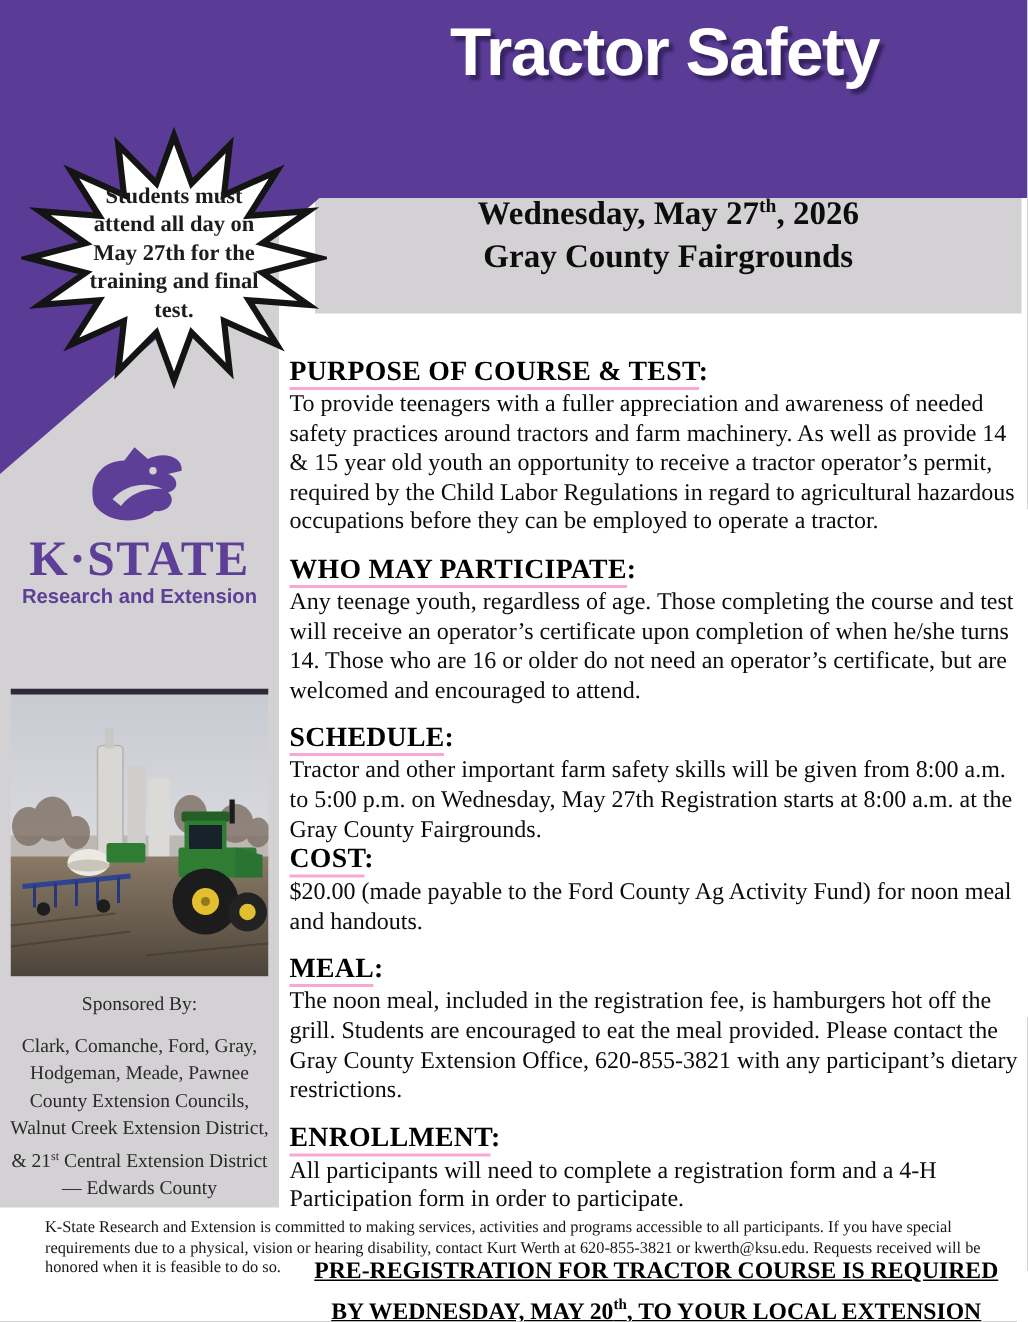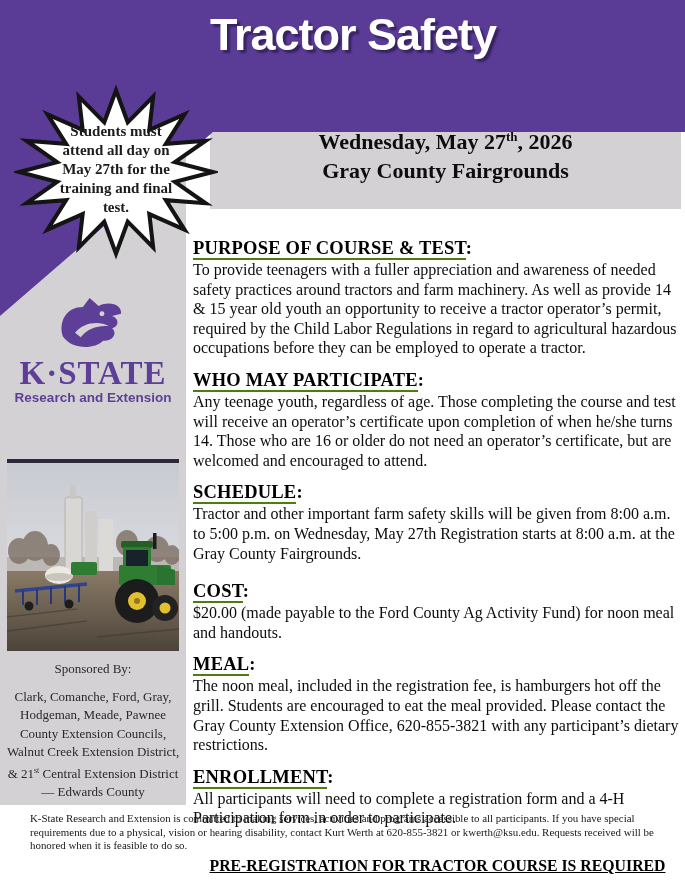--- a/index.html
+++ b/index.html
@@ -14,21 +14,21 @@
   .left-col{position:absolute;left:0;top:132px;width:186px;height:673px;background:var(--panel);z-index:1;}
 
   
   .date-band{position:absolute;left:210px;top:116px;width:471px;height:93px;background:var(--panel);
     z-index:1;text-align:center;font-weight:bold;font-size:22px;line-height:29px;padding-top:6px;color:#0d0d0d;}
   .date-band sup{font-size:13px;}
 
   
   .banner{position:absolute;left:0;top:0;width:685px;height:316px;z-index:2;background:var(--purple);
     clip-path:polygon(0 0,100% 0,100% 132px,213px 132px,0 316px);}
-  .title{position:absolute;left:210px;top:8px;width:466px;text-align:left;
+  .title{position:absolute;left:210px;top:8px;width:466px;text-align:center;
     font-family:"Liberation Sans",sans-serif;font-weight:bold;font-size:45px;line-height:53px;
     color:#fff;text-shadow:3px 3px 2px rgba(25,15,55,.55);letter-spacing:-1px;}
 
   
   .starburst{position:absolute;left:14px;top:84px;width:204px;height:176px;z-index:3;}
   .starburst svg{width:100%;height:100%;}
   .star-text{position:absolute;left:36px;top:38px;width:132px;text-align:center;
     font-weight:bold;font-size:15px;line-height:19px;color:#1c1c1c;}
 
   
@@ -43,23 +43,23 @@
 
   
   .sponsor{position:absolute;left:2px;top:660px;width:182px;text-align:center;
     font-size:13px;line-height:18.5px;color:#2a2a2a;z-index:2;}
   .sponsor-label{margin-bottom:9px;}
   .sponsor sup{font-size:8px;}
 
   
   .content{position:absolute;left:193px;top:238px;width:489px;z-index:2;}
   .heading{font-size:18.5px;font-weight:bold;line-height:21px;letter-spacing:.2px;color:#000;}
-  .heading .hu{border-bottom:2px solid #4d7c0f;}
+  .heading .hu{border-bottom:2px solid #f9a8d4;}
   .para{font-size:16px;line-height:19.6px;margin:1px 0 12px;color:#0c0c0c;}
-  .para.tight{margin-bottom:18px;}
+  .para.tight{margin-bottom:0;}
   .prereg{margin-top:26px;padding:0 14px;text-align:center;font-weight:bold;font-size:15.8px;line-height:23px;color:#000;}
   .prereg .pu{text-decoration:underline;}
   .prereg sup{font-size:10px;}
 
   
   .footer{position:absolute;left:30px;top:812px;width:633px;font-size:10.9px;line-height:13.5px;color:#161616;z-index:2;}
 </style>
 </head>
 <body>
 

